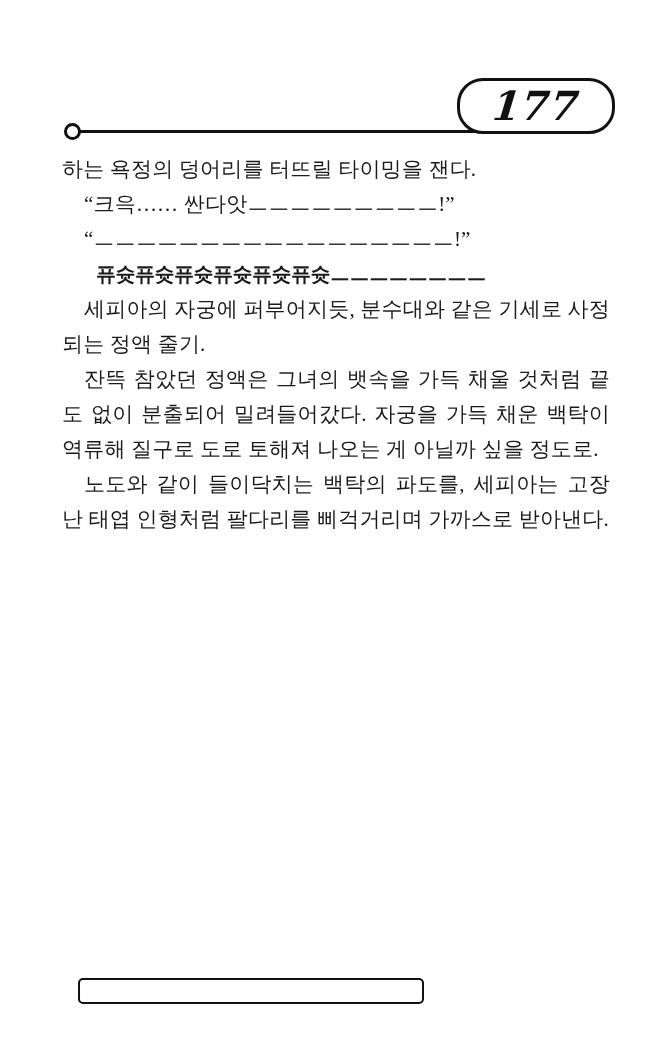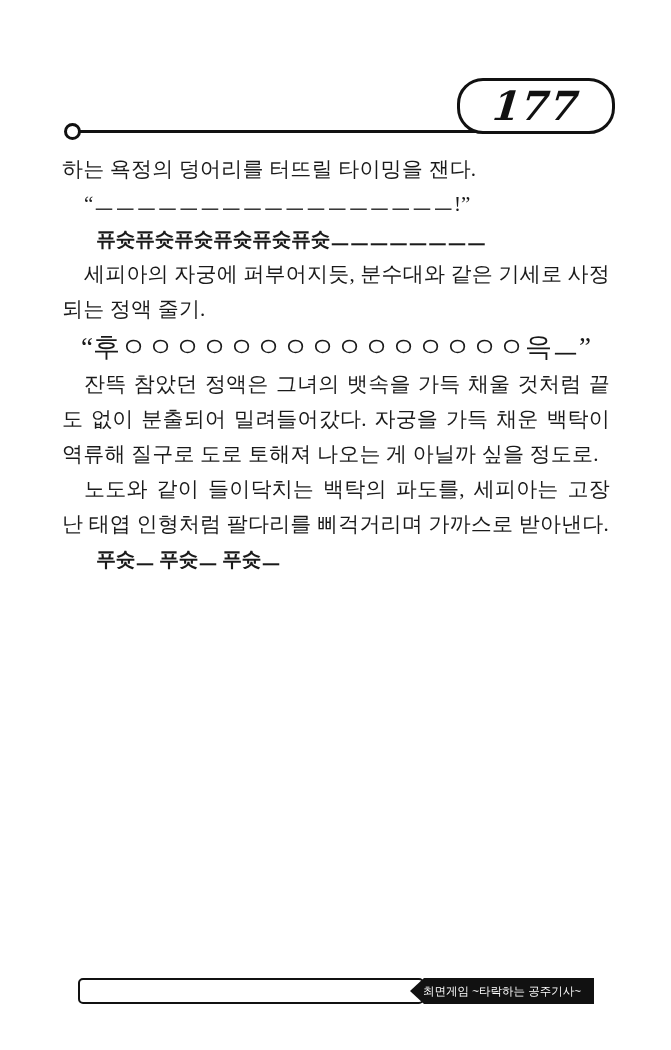--- a/index.html
+++ b/index.html
@@ -146,27 +146,23 @@
 <div class="page-header">
   <div class="header-rule"></div>
   <div class="header-dot"></div>
   <div class="page-number-box">
     <span class="page-number">177</span>
   </div>
 </div>
 
 <div class="page-body">
   <p class="para">하는 욕정의 덩어리를 터뜨릴 타이밍을 잰다.</p>
+  <p class="para indent">“크윽…… 싼다앗ㅡㅡㅡㅡㅡㅡㅡㅡㅡ!”</p>
   <p class="para indent gap-md">“ㅡㅡㅡㅡㅡㅡㅡㅡㅡㅡㅡㅡㅡㅡㅡㅡㅡ!”</p>
   <p class="para onomatopoeia gap-md">퓨슛퓨슛퓨슛퓨슛퓨슛퓨슛ㅡㅡㅡㅡㅡㅡㅡㅡ</p>
   <p class="para indent">세피아의 자궁에 퍼부어지듯, 분수대와 같은 기세로 사정되는 정액 줄기.</p>
-  <p class="para shout gap-md">“후ㅇㅇㅇㅇㅇㅇㅇㅇㅇㅇㅇㅇㅇㅇㅇ윽ㅡ”</p>
   <p class="para indent gap-md">잔뜩 참았던 정액은 그녀의 뱃속을 가득 채울 것처럼 끝도 없이 분출되어 밀려들어갔다. 자궁을 가득 채운 백탁이 역류해 질구로 도로 토해져 나오는 게 아닐까 싶을 정도로.</p>
   <p class="para indent">노도와 같이 들이닥치는 백탁의 파도를, 세피아는 고장 난 태엽 인형처럼 팔다리를 삐걱거리며 가까스로 받아낸다.</p>
-  <p class="para onomatopoeia">푸슛ㅡ 푸슛ㅡ 푸슛ㅡ</p>
 </div>
 
 <div class="page-footer">
   <div class="footer-bar"></div>
-  <div class="footer-tab">
-    <span class="footer-title">최면게임 ~타락하는 공주기사~</span>
-  </div>
 </div>
 
 </body></html>

